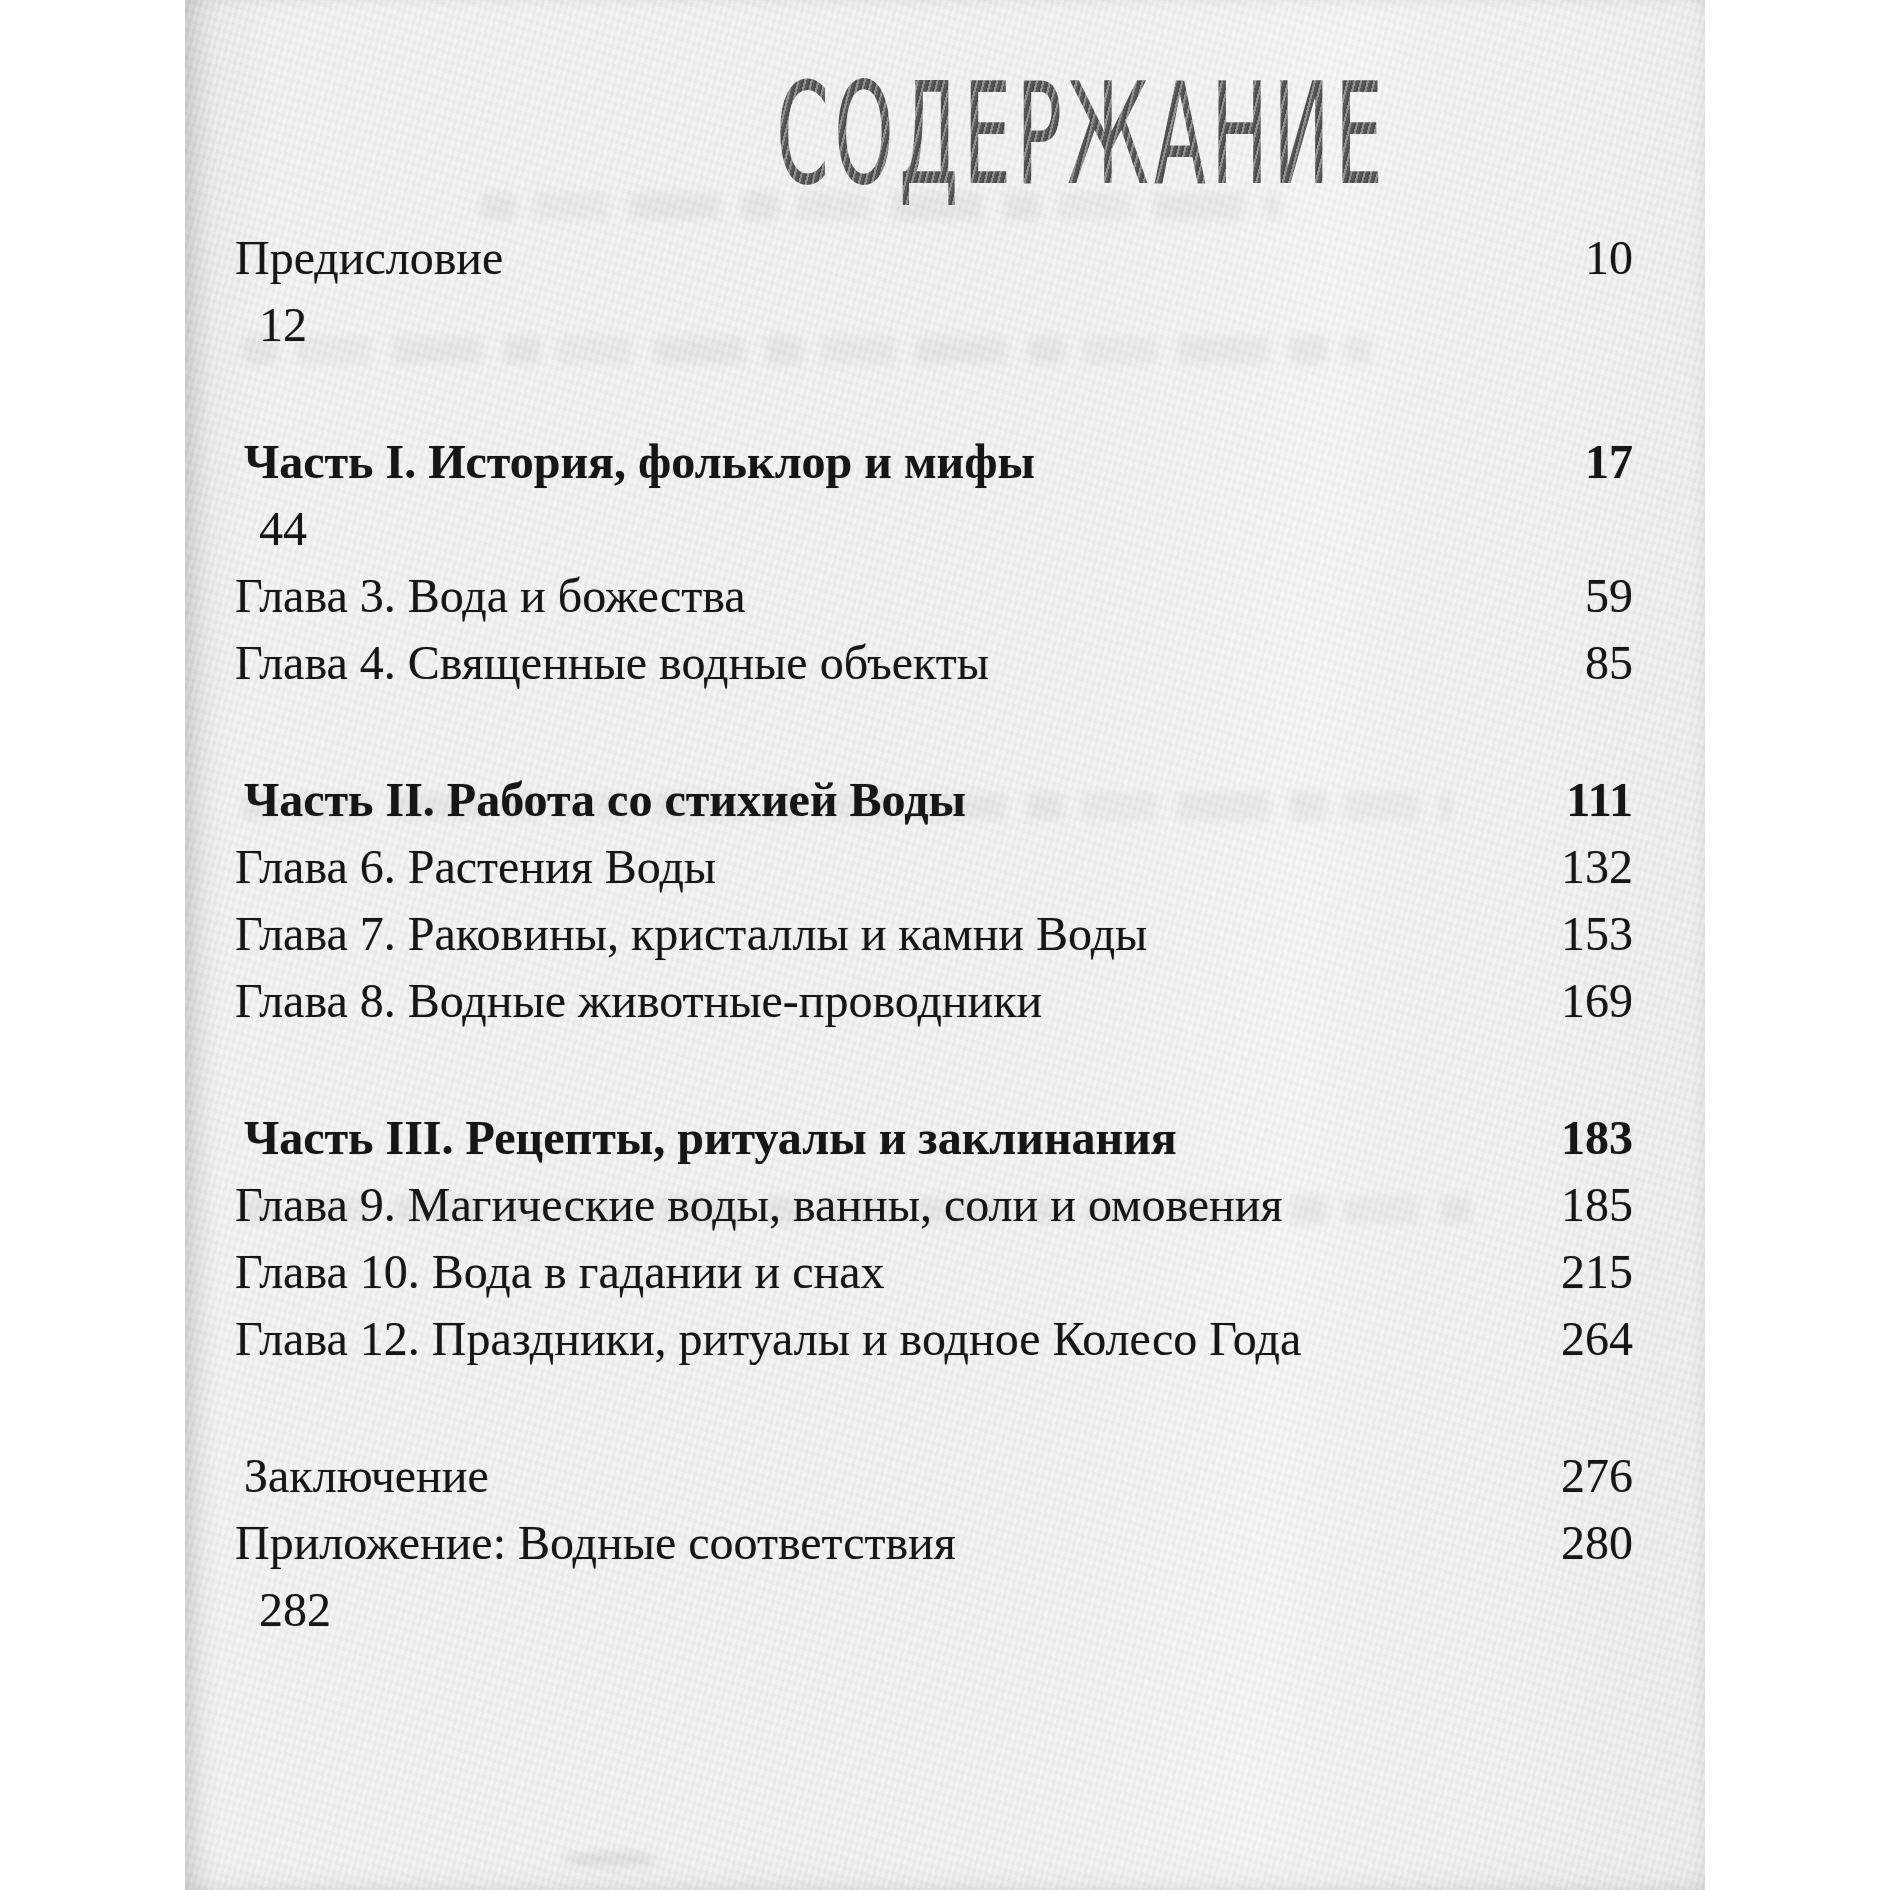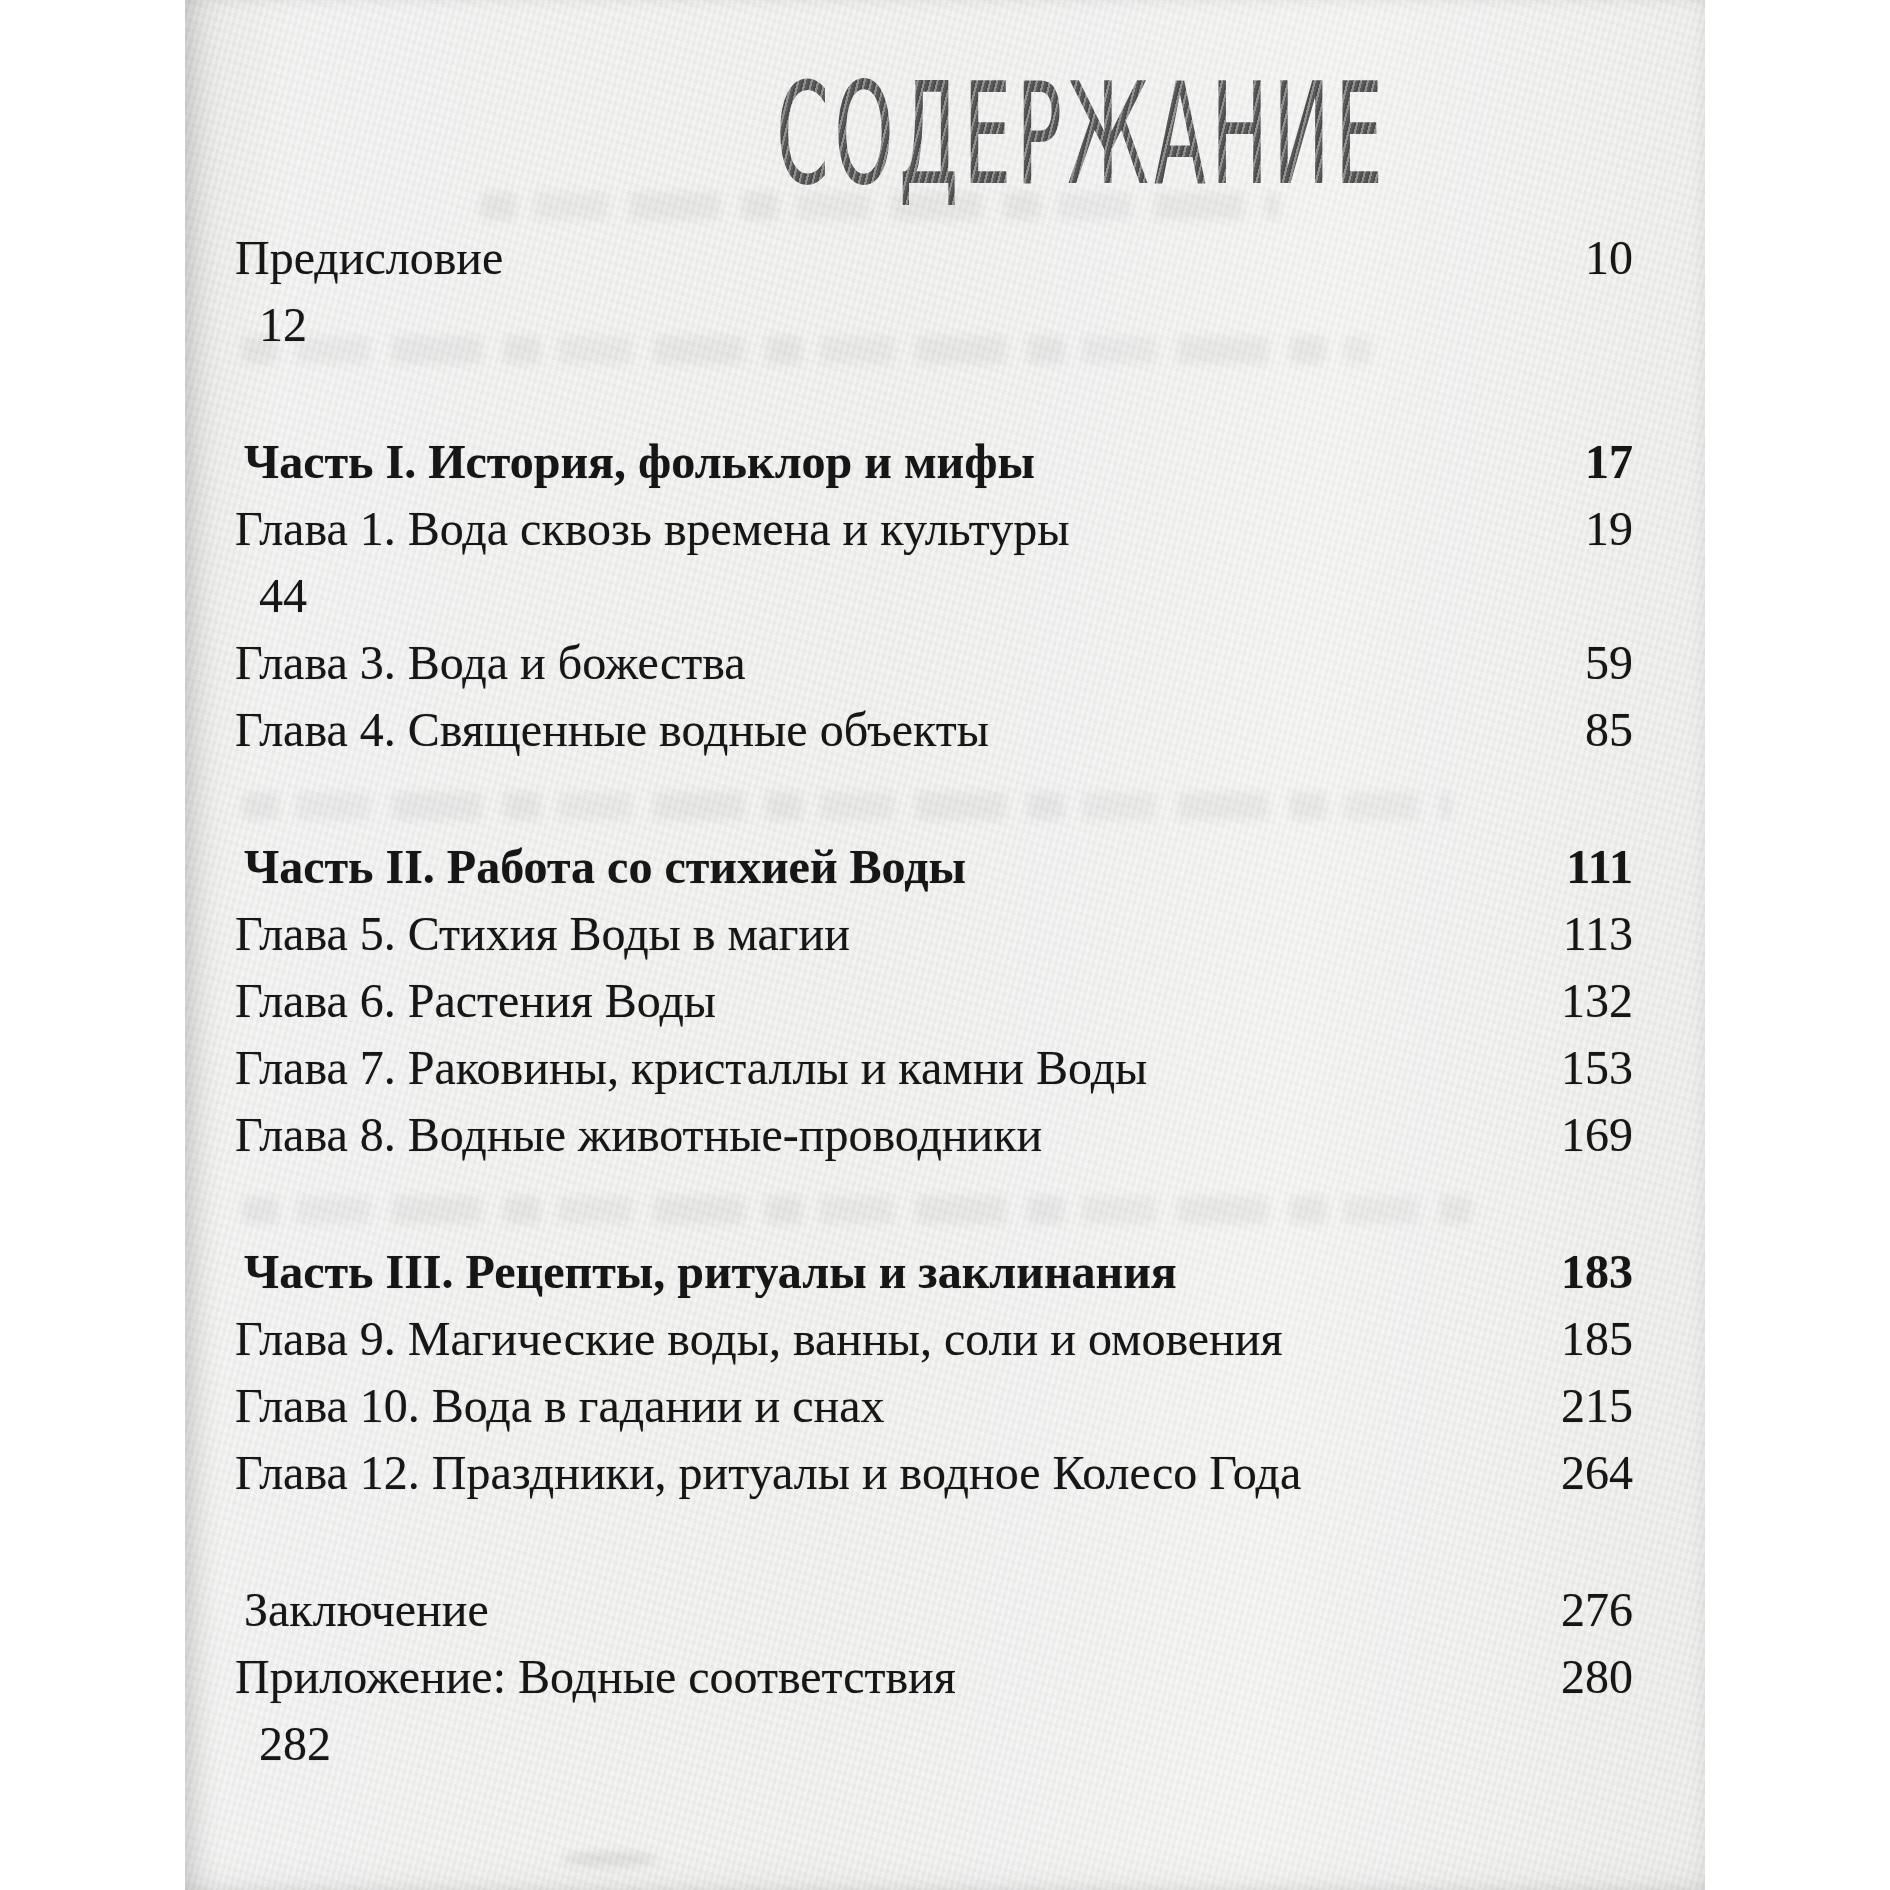--- a/index.html
+++ b/index.html
@@ -90,42 +90,34 @@
   </div>
   <div class="row">
     <span class="pg">12</span>
   </div>
 
   <div class="row heading gap">
     <span class="lbl">Часть I. История, фольклор и мифы</span>
     <span class="pg">17</span>
   </div>
   <div class="row">
-    <span class="lbl">Глава 1. Вода сквозь времена и культуры</span>
-    <span class="pg">19</span>
-  </div>
-  <div class="row">
     <span class="pg">44</span>
   </div>
   <div class="row">
     <span class="lbl">Глава 3. Вода и божества</span>
     <span class="pg">59</span>
   </div>
   <div class="row">
     <span class="lbl">Глава 4. Священные водные объекты</span>
     <span class="pg">85</span>
   </div>
 
   <div class="row heading gap">
     <span class="lbl">Часть II. Работа со стихией Воды</span>
     <span class="pg">111</span>
-  </div>
-  <div class="row">
-    <span class="lbl">Глава 5. Стихия Воды в магии</span>
-    <span class="pg">113</span>
   </div>
   <div class="row">
     <span class="lbl">Глава 6. Растения Воды</span>
     <span class="pg">132</span>
   </div>
   <div class="row">
     <span class="lbl">Глава 7. Раковины, кристаллы и камни Воды</span>
     <span class="pg">153</span>
   </div>
   <div class="row">

